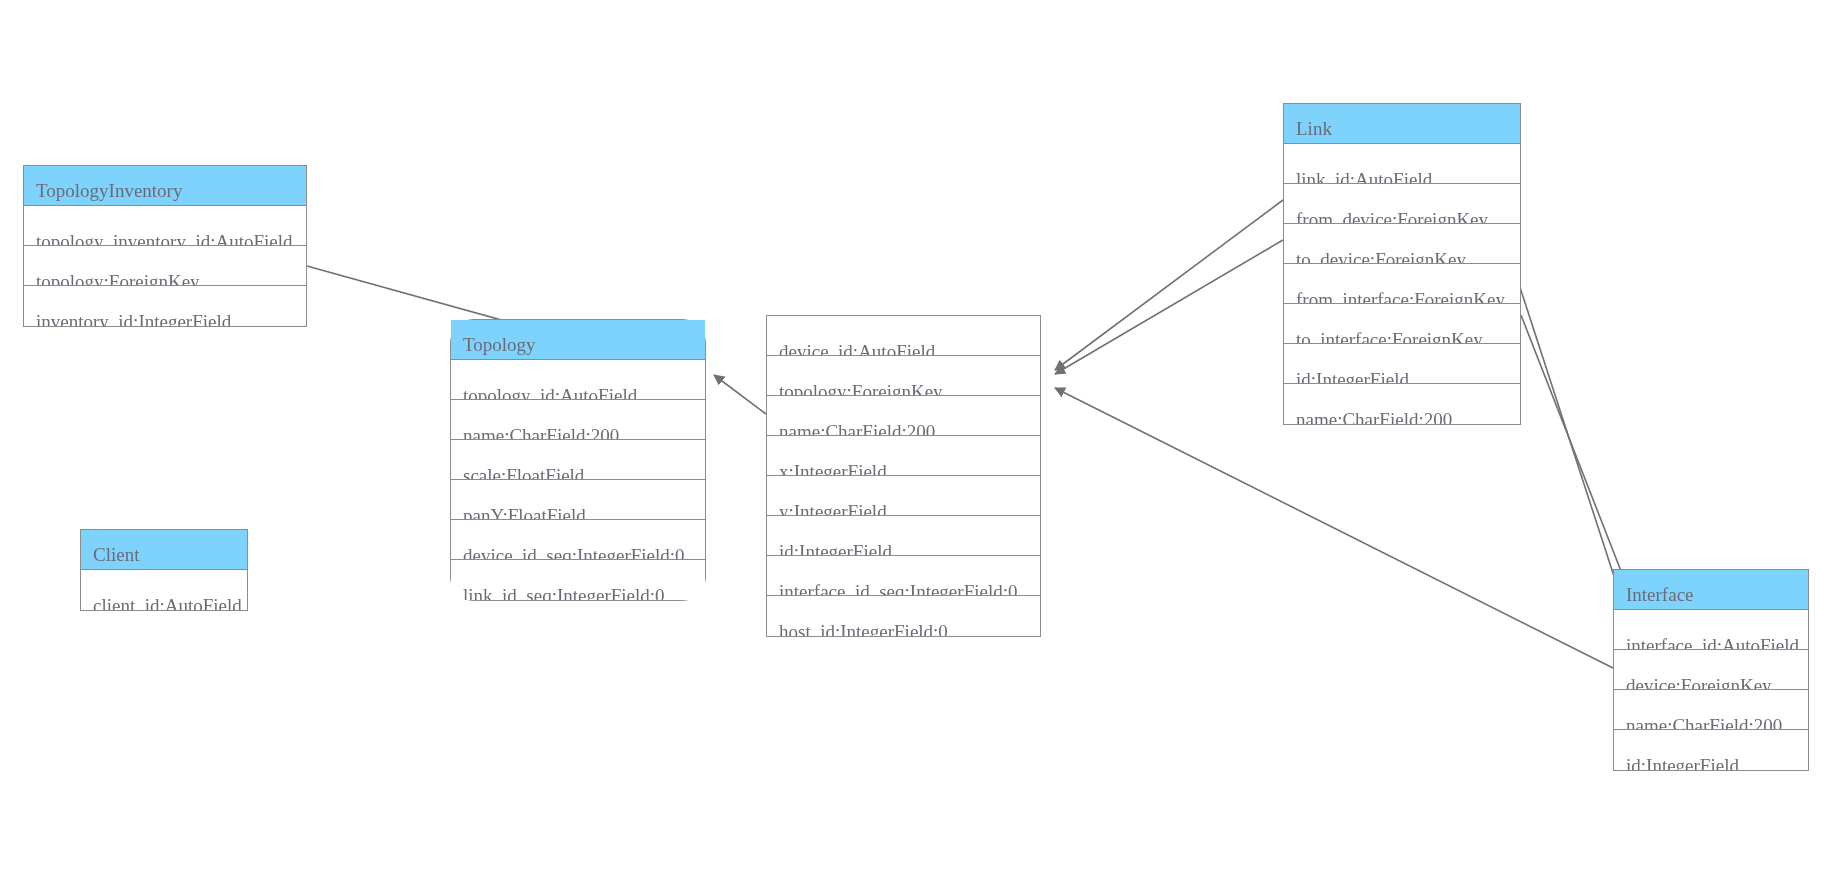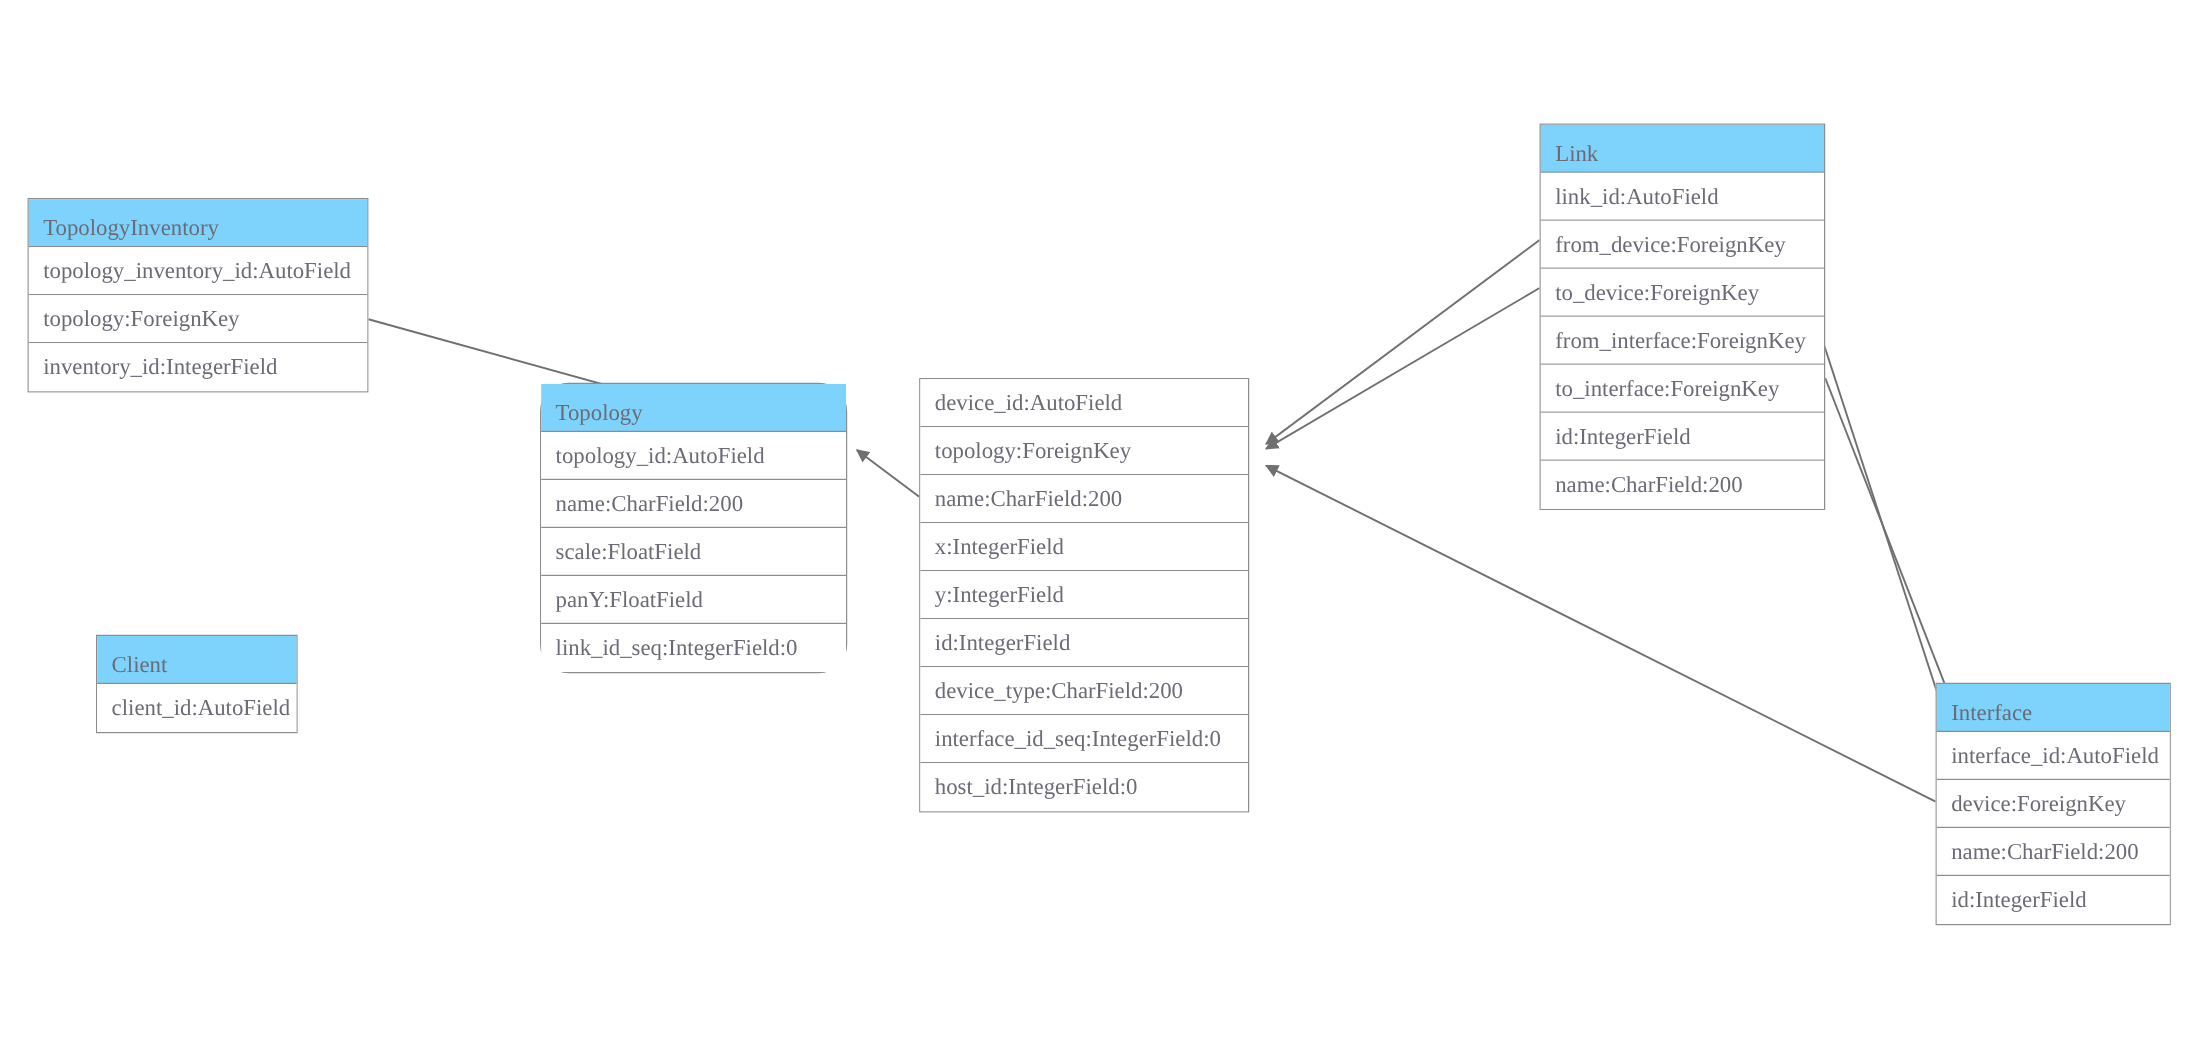--- a/index.html
+++ b/index.html
@@ -45,21 +45,21 @@
     white-space: nowrap;
     overflow: hidden;
   }
   .entity-field {
     box-sizing: border-box;
     height: 40px;
     line-height: 40px;
     border-bottom: 1px solid #8c8c8c;
     color: #6b6b78;
     font-size: 19px;
-    padding: 1px 10px 0 12px;
+    padding: 16px 10px 0 12px;
     white-space: nowrap;
     overflow: hidden;
     background: #ffffff;
   }
   .entity-field.last {
     border-bottom: none;
   }
 </style>
 </head>
 <body>
@@ -93,30 +93,30 @@
       <div class="entity" style="left: 80px; top: 529px; width: 168px;">
         <div class="entity-header">Client</div>
         <div class="entity-field last">client_id:AutoField</div>
       </div>
       <div class="entity" style="left: 450px; top: 319px; width: 256px; border-radius: 24px;">
         <div class="entity-header">Topology</div>
         <div class="entity-field">topology_id:AutoField</div>
         <div class="entity-field">name:CharField:200</div>
         <div class="entity-field">scale:FloatField</div>
         <div class="entity-field">panY:FloatField</div>
+        <div class="entity-field">device_id_seq:IntegerField:0</div>
         <div class="entity-field last">link_id_seq:IntegerField:0</div>
       </div>
       <div class="entity" style="left: 766px; top: 315px; width: 275px;">
         <div class="entity-field">device_id:AutoField</div>
         <div class="entity-field">topology:ForeignKey</div>
         <div class="entity-field">name:CharField:200</div>
         <div class="entity-field">x:IntegerField</div>
         <div class="entity-field">y:IntegerField</div>
         <div class="entity-field">id:IntegerField</div>
-        <div class="entity-field">device_type:CharField:200</div>
         <div class="entity-field">interface_id_seq:IntegerField:0</div>
         <div class="entity-field last">host_id:IntegerField:0</div>
       </div>
       <div class="entity" style="left: 1283px; top: 103px; width: 238px;">
         <div class="entity-header">Link</div>
         <div class="entity-field">link_id:AutoField</div>
         <div class="entity-field">from_device:ForeignKey</div>
         <div class="entity-field">to_device:ForeignKey</div>
         <div class="entity-field">from_interface:ForeignKey</div>
         <div class="entity-field">to_interface:ForeignKey</div>

